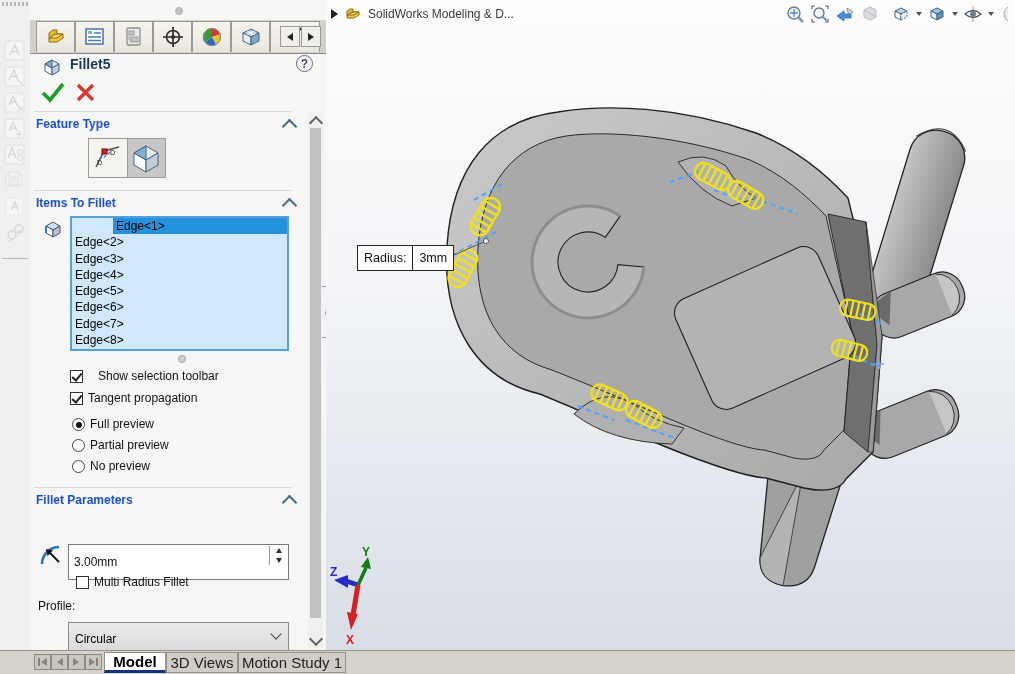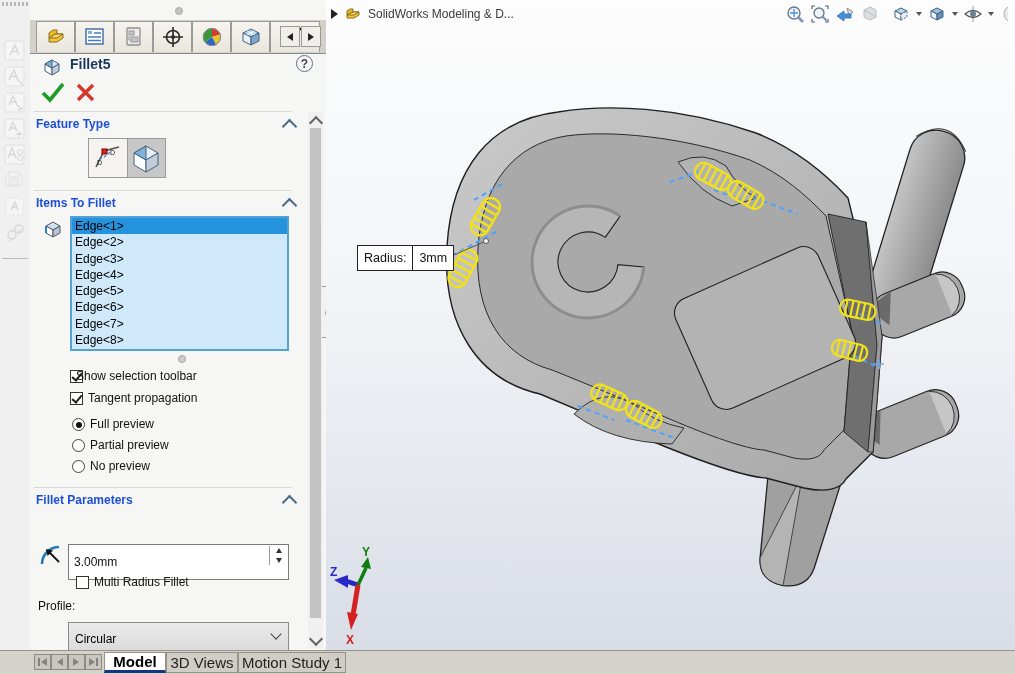--- a/index.html
+++ b/index.html
@@ -28,21 +28,21 @@
   .sep{left:4px;width:258px;height:1px;background:#d9d9d9;}
   .sec-hdr{font-weight:bold;color:#1d4ed8;font-size:12px;left:6px;}
   .chev{left:254px;width:9px;height:9px;border-left:2px solid #4a6a8a;border-top:2px solid #4a6a8a;
     transform:rotate(45deg);}
   .ft-frame{left:58px;top:138px;width:78px;height:40px;border:1px solid #9a9a9a;box-sizing:border-box;display:flex;}
   .ft-btn{width:38px;height:38px;display:flex;align-items:center;justify-content:center;background:#f4f3f0;}
   .ft-btn.sel{background:#c7c7c7;border-left:1px solid #9a9a9a;}
   #edge-list{left:40px;top:216px;width:219px;height:135px;background:#cfe8fa;border:2px solid #55a0d4;
     box-sizing:border-box;overflow:hidden;}
   .edge-row{height:16.3px;line-height:16.3px;padding-left:3px;font-size:12px;color:#000;}
-  .edge-row.sel{background:#2492dc;}
+  .edge-row.sel{background:#2492dc;margin-left:41px;}
   .cb-box{width:13px;height:13px;background:#fff;border:1px solid #333;box-sizing:border-box;position:relative;}
   .cb-box .tick{position:absolute;left:3px;top:0px;width:4px;height:8px;border-right:2px solid #222;
     border-bottom:2px solid #222;transform:rotate(40deg);}
   .rad{width:13px;height:13px;border:1px solid #444;border-radius:50%;background:#fff;box-sizing:border-box;position:relative;}
   .rad .dot{position:absolute;left:2.5px;top:2.5px;width:6px;height:6px;border-radius:50%;background:#111;}
   .opt-label{font-size:12px;color:#111;}
   .select{background:linear-gradient(#ebebeb,#d8d8d8);border:1px solid #8a8a8a;box-sizing:border-box;
     display:flex;align-items:center;padding-left:6px;font-size:12px;color:#000;}
   .select .sel-chev{position:absolute;right:8px;top:7px;width:7px;height:7px;border-left:1.7px solid #444;
     border-bottom:1.7px solid #444;transform:rotate(-45deg);}
@@ -255,21 +255,21 @@
     <div class="edge-row">Edge&lt;7&gt;</div>
     <div class="edge-row">Edge&lt;8&gt;</div>
   </div>
   <div class="abs" style="left:148px;top:355px;width:6px;height:6px;border-radius:50%;background:#cfcfcf;border:1px solid #a5a5a5"></div>
 
   <div class="abs" style="left:40px;top:370px">
       <div class="cb-box">
         <div class="tick"></div>
       </div>
     </div>
-  <div class="abs opt-label" style="left:46px;top:369px">Show selection toolbar</div>
+  <div class="abs opt-label" style="left:68px;top:369px">Show selection toolbar</div>
   <div class="abs" style="left:40px;top:392px">
       <div class="cb-box">
         <div class="tick"></div>
       </div>
     </div>
   <div class="abs opt-label" style="left:58px;top:391px">Tangent propagation</div>
 
   <div class="abs" style="left:42px;top:418px">
       <div class="rad">
         <div class="dot"></div>

